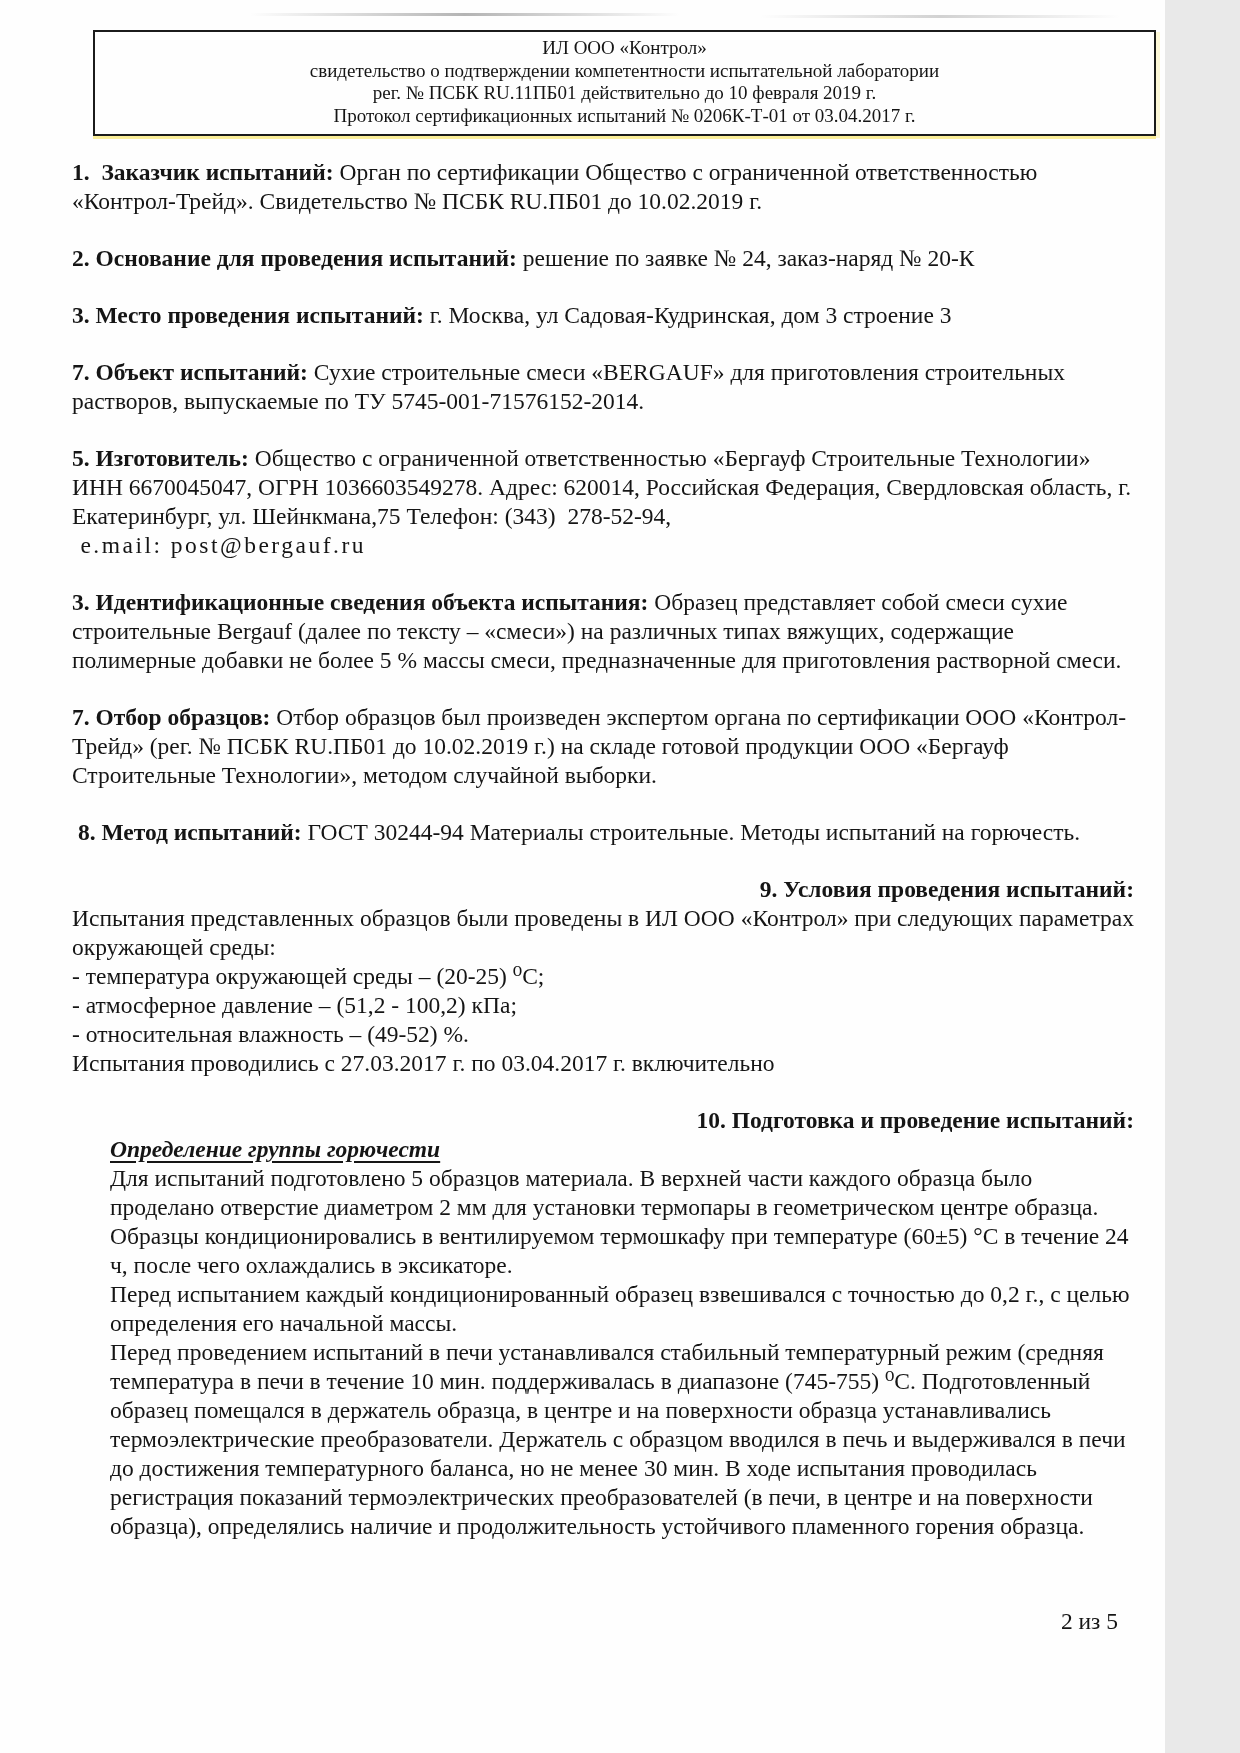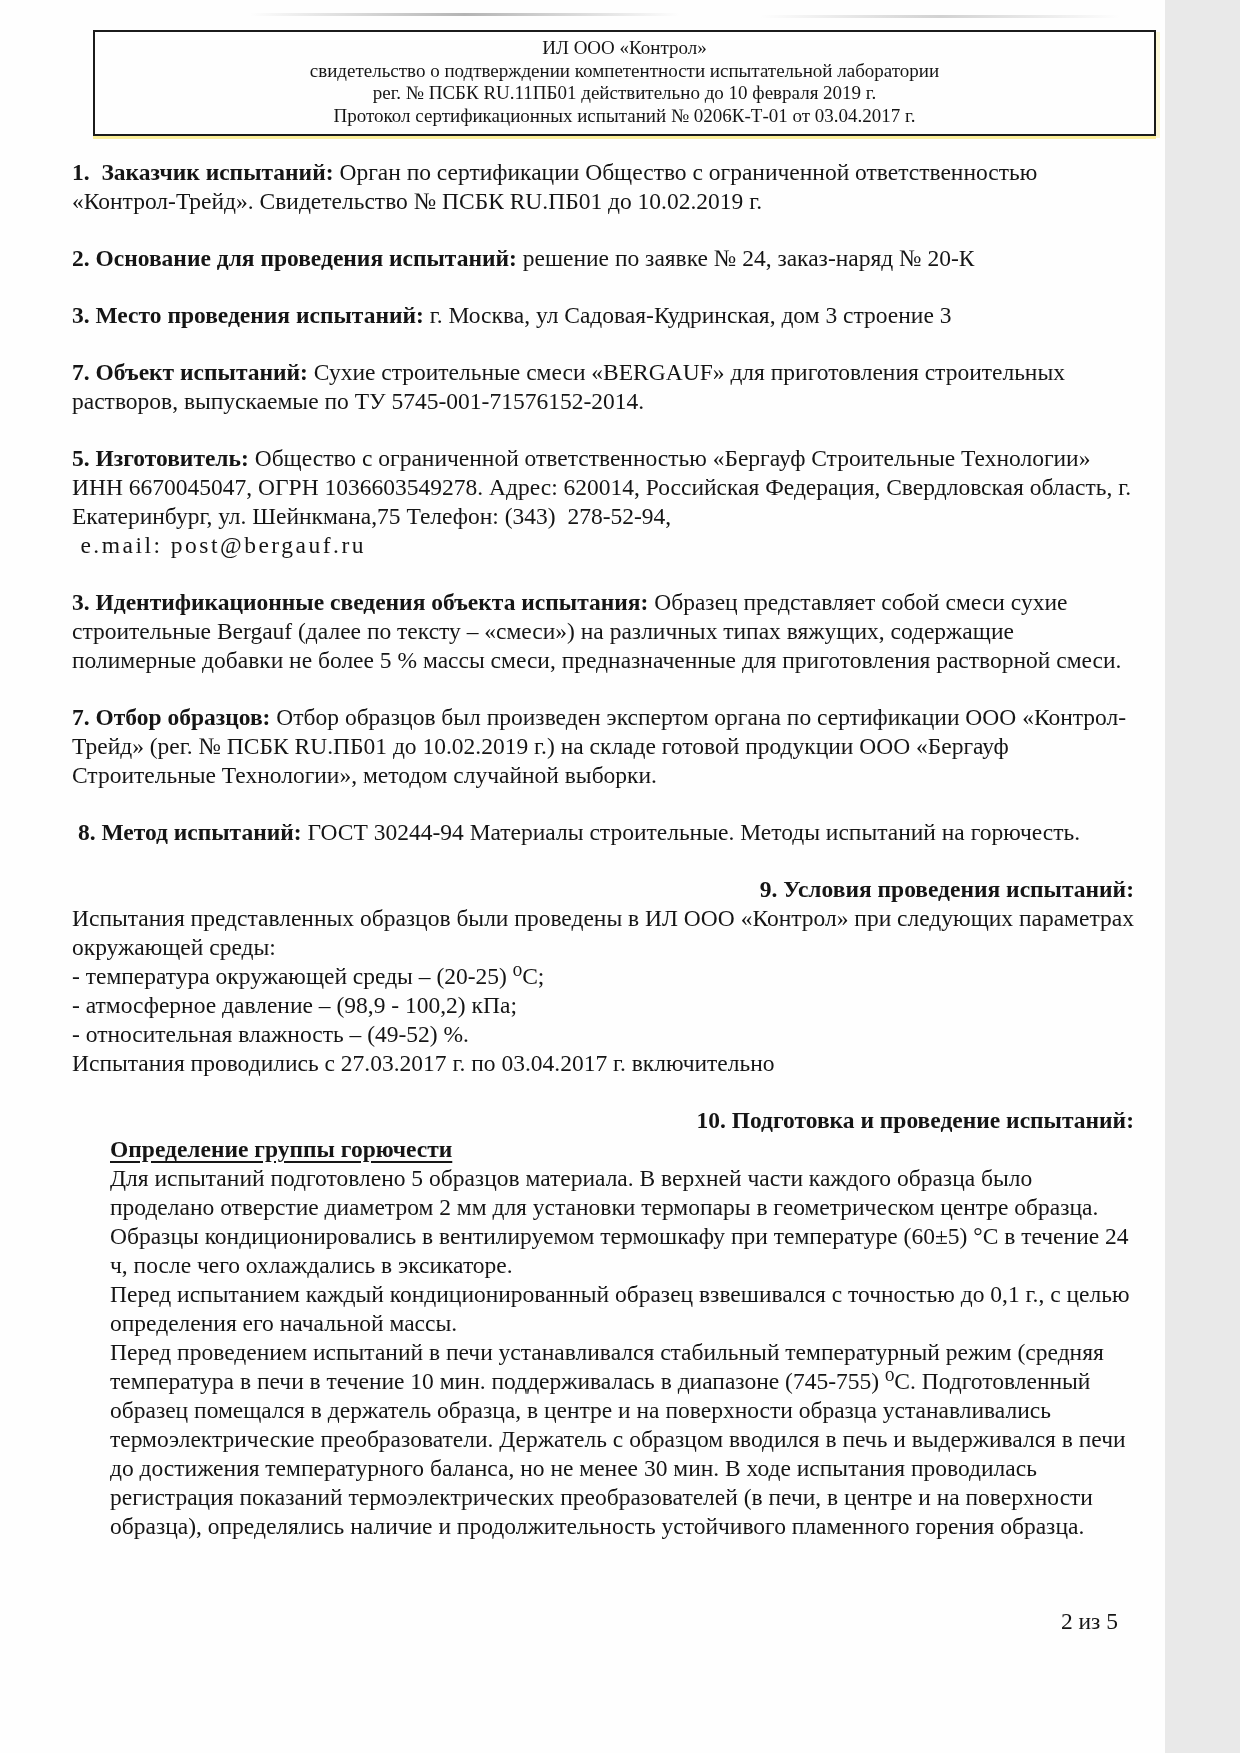--- a/index.html
+++ b/index.html
@@ -37,21 +37,21 @@
     position:absolute;
     left:72px;top:158px;
     width:1062px;
     font-size:23.5px;
     line-height:29px;
   }
   .para{margin:0 0 28px 0;}
   .para:last-child{margin-bottom:0;margin-left:38px;}
   .t{white-space:pre-wrap;}
   .b{font-weight:bold;text-align:right;}
-  .u{font-weight:bold;text-decoration:underline;text-underline-offset:4px;}
+  .u{font-weight:bold;text-decoration:underline;text-underline-offset:4px;font-style:italic;}
   .email{letter-spacing:2.5px;}
   .page-footer{
     position:absolute;
     left:56px;top:1608px;
     width:1062px;
     text-align:right;
     font-size:23.5px;
   }
 </style>
 </head>
@@ -87,30 +87,30 @@
     <p class="para"><span class="b t">3. Идентификационные сведения объекта испытания:</span><span class="t"> Образец представляет собой смеси сухие строительные Bergauf (далее по тексту – «смеси») на различных типах вяжущих, содержащие полимерные добавки не более 5 % массы смеси, предназначенные для приготовления растворной смеси.</span></p>
 
     <p class="para"><span class="b t">7. Отбор образцов:</span><span class="t"> Отбор образцов был произведен экспертом органа по сертификации ООО «Контрол-Трейд» (рег. № ПСБК RU.ПБ01 до 10.02.2019 г.) на складе готовой продукции ООО «Бергауф Строительные Технологии», методом случайной выборки.</span></p>
 
     <p class="para"><span class="b t"> 8. Метод испытаний:</span><span class="t"> ГОСТ 30244-94 Материалы строительные. Методы испытаний на горючесть.</span></p>
 
     <div class="para">
       <div class="b t">9. Условия проведения испытаний:</div>
       <div class="t">Испытания представленных образцов были проведены в ИЛ ООО «Контрол» при следующих параметрах окружающей среды:</div>
       <div class="t">- температура окружающей среды – (20-25) ⁰С;</div>
-      <div class="t">- атмосферное давление – (98,9 - 100,2) кПа;</div>
+      <div class="t">- атмосферное давление – (51,2 - 100,2) кПа;</div>
       <div class="t">- относительная влажность – (49-52) %.</div>
       <div class="t">Испытания проводились с 27.03.2017 г. по 03.04.2017 г. включительно</div>
     </div>
 
     <div class="para">
       <div class="b t">10. Подготовка и проведение испытаний:</div>
       <div class="u t">Определение группы горючести</div>
       <div class="t">Для испытаний подготовлено 5 образцов материала. В верхней части каждого образца было проделано отверстие диаметром 2 мм для установки термопары в геометрическом центре образца. Образцы кондиционировались в вентилируемом термошкафу при температуре (60±5) °С в течение 24 ч, после чего охлаждались в эксикаторе.</div>
-      <div class="t">Перед испытанием каждый кондиционированный образец взвешивался с точностью до 0,1 г., с целью определения его начальной массы.</div>
+      <div class="t">Перед испытанием каждый кондиционированный образец взвешивался с точностью до 0,2 г., с целью определения его начальной массы.</div>
       <div class="t">Перед проведением испытаний в печи устанавливался стабильный температурный режим (средняя температура в печи в течение 10 мин. поддерживалась в диапазоне (745-755) ⁰С. Подготовленный образец помещался в держатель образца, в центре и на поверхности образца устанавливались термоэлектрические преобразователи. Держатель с образцом вводился в печь и выдерживался в печи до достижения температурного баланса, но не менее 30 мин. В ходе испытания проводилась регистрация показаний термоэлектрических преобразователей (в печи, в центре и на поверхности образца), определялись наличие и продолжительность устойчивого пламенного горения образца.</div>
     </div>
 
   </div>
 
   <div class="page-footer t">2 из 5</div>
 
 </div>
 
 </body></html>

